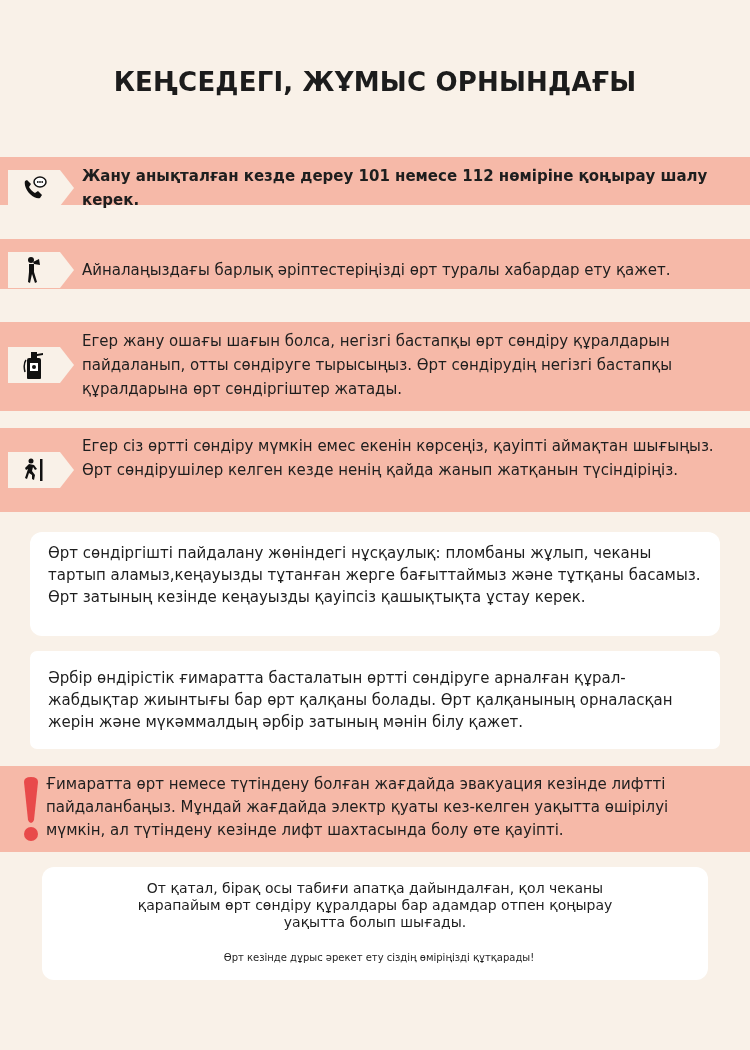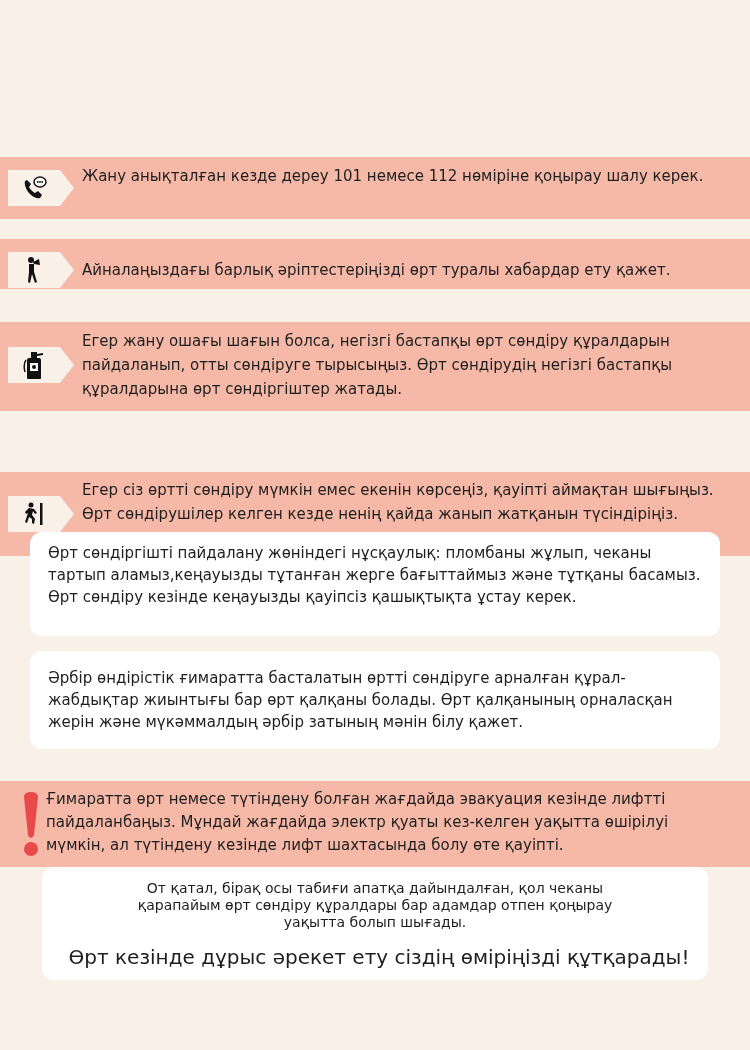--- a/index.html
+++ b/index.html
@@ -56,23 +56,24 @@
   .final-text {
     position: absolute; left: 0; right: 0; text-align: center;
     font-size: 14px; line-height: 17px; color: #1e1e1e;
   }
   svg { display: block; }
 </style>
 </head>
 <body>
 
 <div class="title">
+  <div>КЕҢСЕДЕГІ, ЖҰМЫС ОРНЫНДАҒЫ</div>
 </div>
 
-<div class="band" style="top:157px;height:62px;">
+<div class="band" style="top:157px;height:48px;font-weight:bold;">
   <div class="icon-tag" style="top:13px;">
     <span>
       <svg width="26" height="26" viewBox="0 0 26 26">
         <path d="M4 6 C3 9 5 15 9 19 C13 23 17 24 19 23 L21 20 L17 16 L14 18 C12 17 9 14 8 12 L10 9 L6 5 Z" fill="#111"></path>
         <ellipse cx="19" cy="7" rx="6" ry="5" fill="#fff" stroke="#111" stroke-width="1.5"></ellipse>
         <circle cx="16.8" cy="7" r="0.9" fill="#111"></circle>
           <circle cx="19" cy="7" r="0.9" fill="#111"></circle>
           <circle cx="21.2" cy="7" r="0.9" fill="#111"></circle>
       </svg>
     </span>
@@ -101,51 +102,51 @@
         <path d="M6 8 L16 8 Q18 8 18 10 L18 28 Q18 29 17 29 L5 29 Q4 29 4 28 L4 10 Q4 8 6 8 Z" fill="#111"></path>
         <rect x="7" y="13" width="8" height="8" fill="#fff"></rect>
         <circle cx="11" cy="17" r="2" fill="#111"></circle>
         <path d="M3 10 Q0 14 2 22" stroke="#111" stroke-width="1.5" fill="none"></path>
       </svg>
     </span>
   </div>
   <div class="band-text" style="top:7px;">Егер жану ошағы шағын болса, негізгі бастапқы өрт сөндіру құралдарын пайдаланып, отты сөндіруге тырысыңыз. Өрт сөндірудің негізгі бастапқы құралдарына өрт сөндіргіштер жатады.</div>
 </div>
 
-<div class="band" style="top:428px;height:84px;margin-top:44px;">
+<div class="band" style="top:428px;height:84px;">
   <div class="icon-tag" style="top:24px;">
     <span>
       <svg width="26" height="26" viewBox="0 0 26 26">
         <circle cx="10" cy="4" r="2.5" fill="#111"></circle>
         <path d="M8 7 L13 8 L16 12 L14 13 L12 10 L11 14 L14 18 L13 23 L11 22 L11 18 L8 16 L6 22 L4 21 L7 12 L5 13 L4 11 Z" fill="#111"></path>
         <rect x="19" y="2" width="2.5" height="22" fill="#111"></rect>
       </svg>
     </span>
   </div>
   <div class="band-text" style="top:6px;">Егер сіз өртті сөндіру мүмкін емес екенін көрсеңіз, қауіпті аймақтан шығыңыз. Өрт сөндірушілер келген кезде ненің қайда жанып жатқанын түсіндіріңіз.</div>
 </div>
 
 <div class="card" style="left:30px;top:532px;width:690px;height:104px;">
-  <div class="card-text" style="top:10px;"><span class="bold">Өрт сөндіргішті пайдалану жөніндегі нұсқаулық</span><span>: пломбаны жұлып, чеканы тартып аламыз,кеңауызды  тұтанған жерге бағыттаймыз және тұтқаны басамыз. Өрт сөндіру кезінде кеңауызды қауіпсіз қашықтықта ұстау керек.</span></div>
+  <div class="card-text" style="top:10px;"><span class="bold">Өрт сөндіргішті пайдалану жөніндегі нұсқаулық</span><span>: пломбаны жұлып, чеканы тартып аламыз,кеңауызды  тұтанған жерге бағыттаймыз және тұтқаны басамыз. Өрт затының кезінде кеңауызды қауіпсіз қашықтықта ұстау керек.</span></div>
 </div>
 
-<div class="card" style="left:30px;top:651px;width:690px;height:98px;">
+<div class="card" style="left:30px;top:651px;width:690px;height:98px;border-radius:7px;">
   <div class="card-text" style="top:16px;">Әрбір өндірістік ғимаратта басталатын өртті сөндіруге арналған құрал-жабдықтар жиынтығы бар өрт қалқаны болады. Өрт қалқанының орналасқан жерін және мүкәммалдың әрбір затының мәнін білу қажет.</div>
 </div>
 
-<div class="band" style="top:766px;height:86px;margin-top:15px;">
+<div class="band" style="top:766px;height:86px;">
   <span style="position:absolute;left:20px;top:10px;">
     <svg width="22" height="66" viewBox="0 0 22 66">
       <path d="M4 6 Q4 1 11 1 Q18 1 18 6 L14 44 Q13 47 11 47 Q9 47 8 44 Z" fill="#e84a4a"></path>
       <circle cx="11" cy="58" r="7" fill="#e84a4a"></circle>
     </svg>
   </span>
   <div class="warn-text" style="top:7px;"><span>Ғимаратта өрт немесе түтіндену болған жағдайда эвакуация кезінде </span><span class="bold">лифтті пайдаланбаңыз</span><span>. Мұндай жағдайда электр қуаты кез-келген уақытта өшірілуі мүмкін, ал түтіндену кезінде лифт шахтасында болу өте қауіпті.</span></div>
 </div>
 
 <div class="card" style="left:42px;top:867px;width:666px;height:113px;">
   <div class="final-text" style="top:13px;">
     <div>От қатал, бірақ осы табиғи апатқа дайындалған, қол чеканы</div>
     <div>қарапайым өрт сөндіру құралдары бар адамдар отпен қоңырау</div>
     <div>уақытта болып шығады.</div>
   </div>
-  <div class="final-text bold" style="top:82px;font-size:20px;padding-left:8px;">Өрт кезінде дұрыс әрекет ету сіздің өміріңізді құтқарады!</div>
+  <div class="final-text bold" style="top:82px;font-size:10px;padding-left:8px;">Өрт кезінде дұрыс әрекет ету сіздің өміріңізді құтқарады!</div>
 </div>
 
 </body></html>

